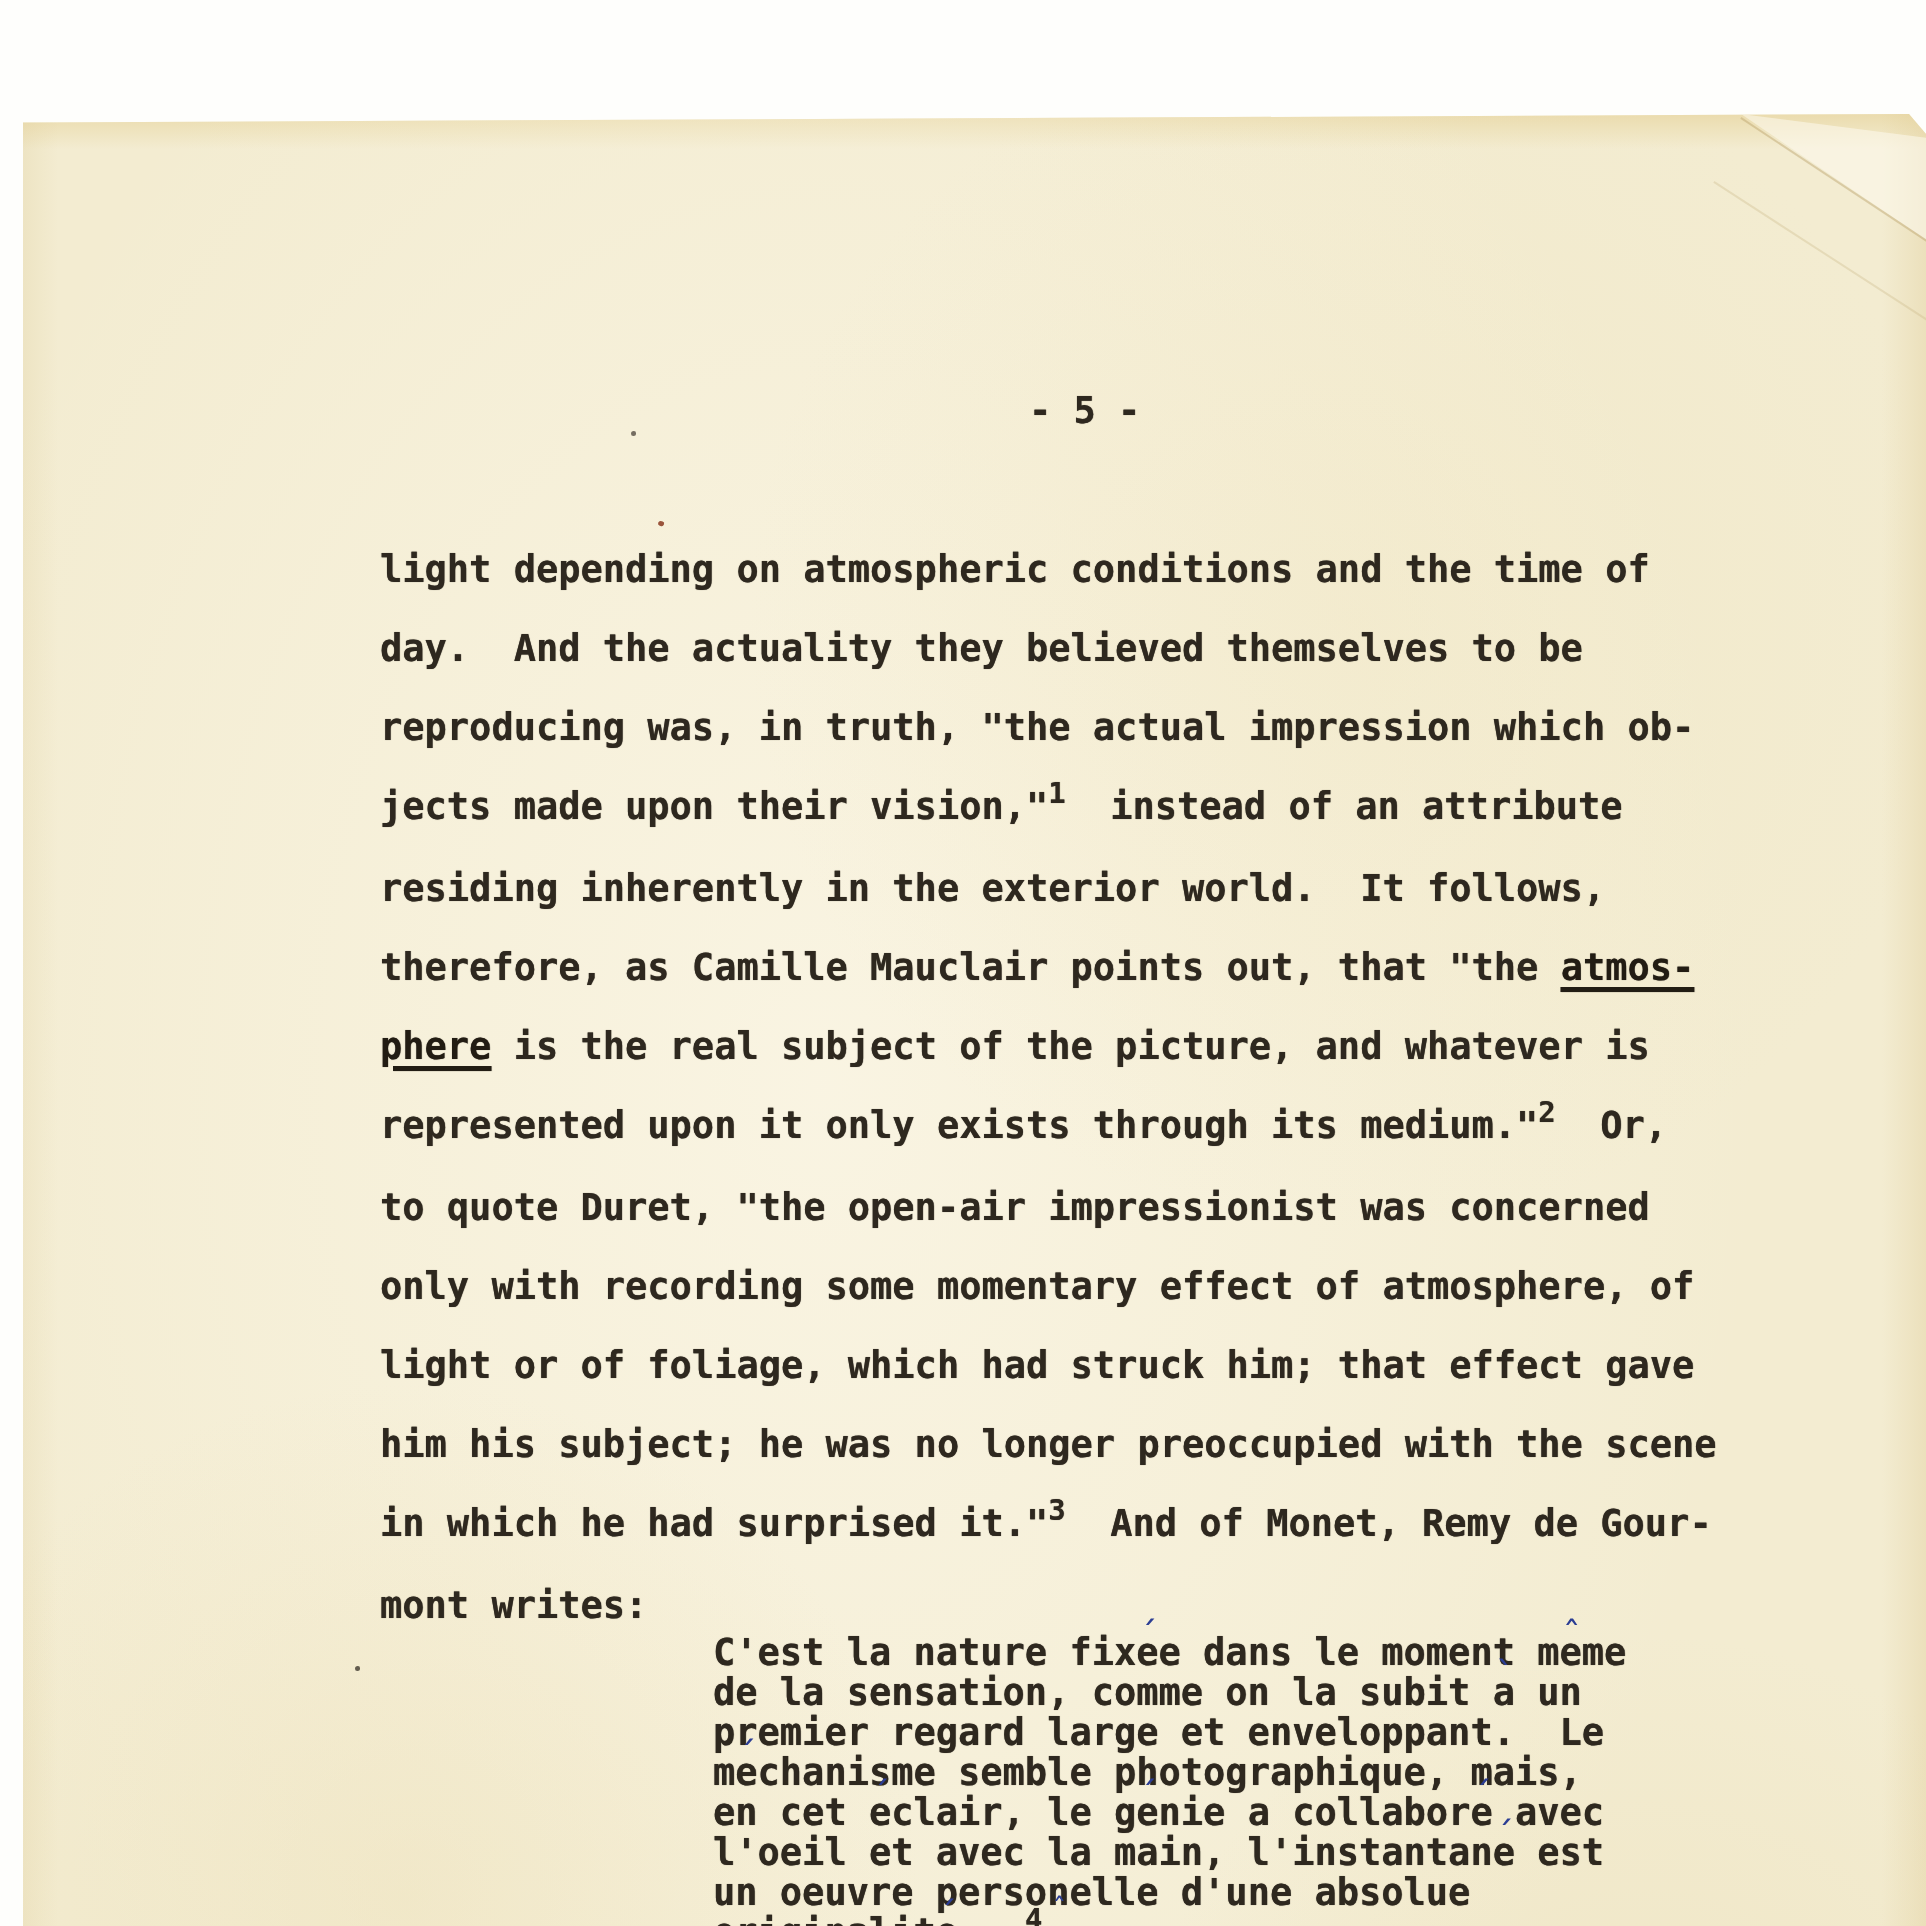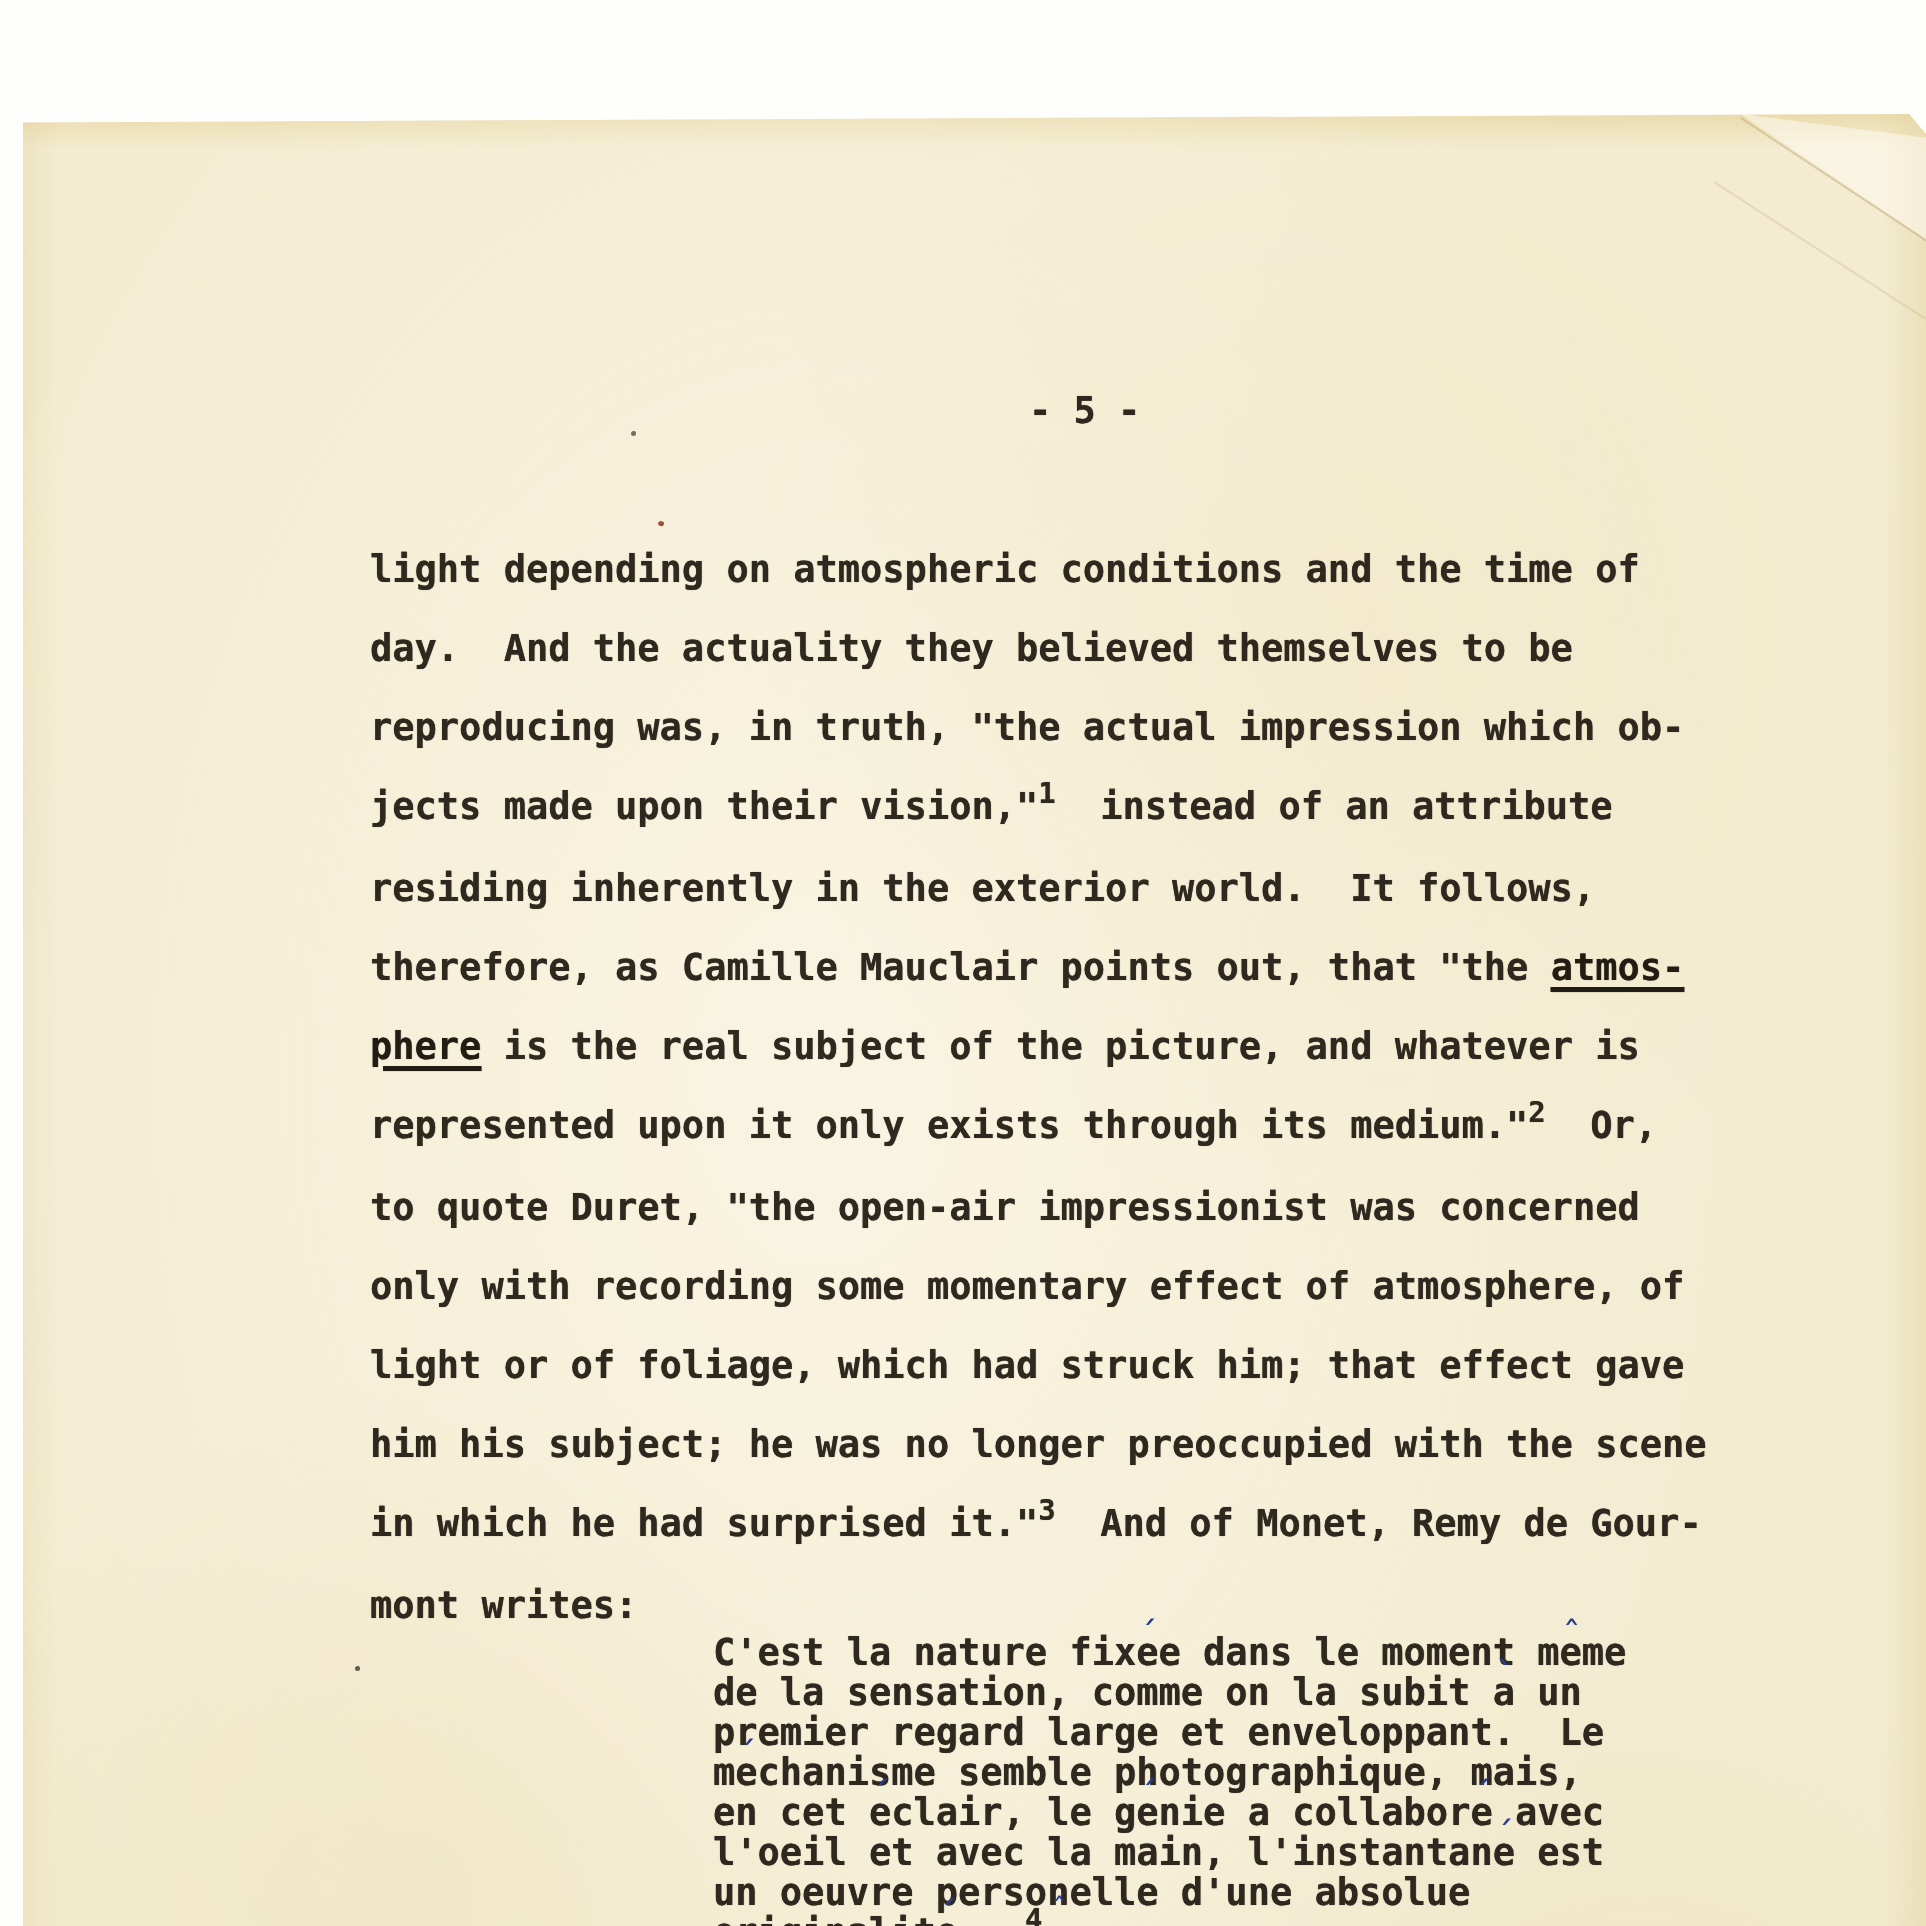--- a/index.html
+++ b/index.html
@@ -42,21 +42,21 @@
   .crease { position:absolute; height:1.5px; transform-origin:left center; pointer-events:none; }
   .crease.c1 { left:1718px; top:3.1px;  width:225px; background:rgba(186,162,106,.45); transform:rotate(33.5deg); }
   .crease.c2 { left:1691px; top:67px; width:256px; background:rgba(200,180,130,.32); transform:rotate(32.9deg); }
   
   .typed {
     white-space:pre;
     text-shadow: 0 0 0.8px rgba(46,40,31,.75), 0.4px 0.4px 0 rgba(46,40,31,.25);
     font-weight:700;
   }
   .page-number { position:absolute; left:1006px; top:275px; font-size:37px; line-height:44px; }
-  .body-block  { position:absolute; left:347px;  top:416px; font-size:37px; line-height:79px; }
+  .body-block  { position:absolute; left:357px;  top:416px; font-size:37px; line-height:79px; }
   .quote-block { position:absolute; left:690px; top:1519px; font-size:37px; line-height:40px; }
   .tline { position:relative; }
   .u {
     text-decoration-line:underline;
     text-decoration-thickness:4.6px;
     text-underline-offset:6.5px;
     text-decoration-color:rgba(32,26,18,.95);
     color:#221c13;
     text-align:right;
   }

